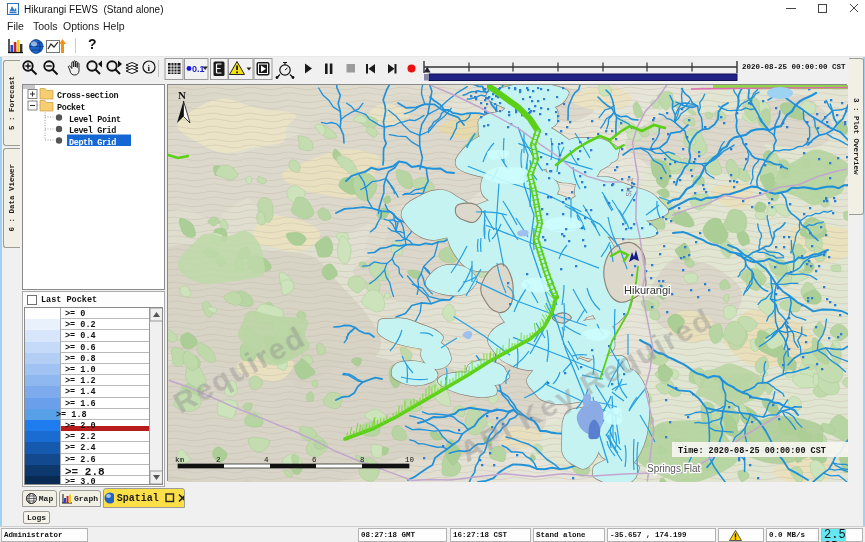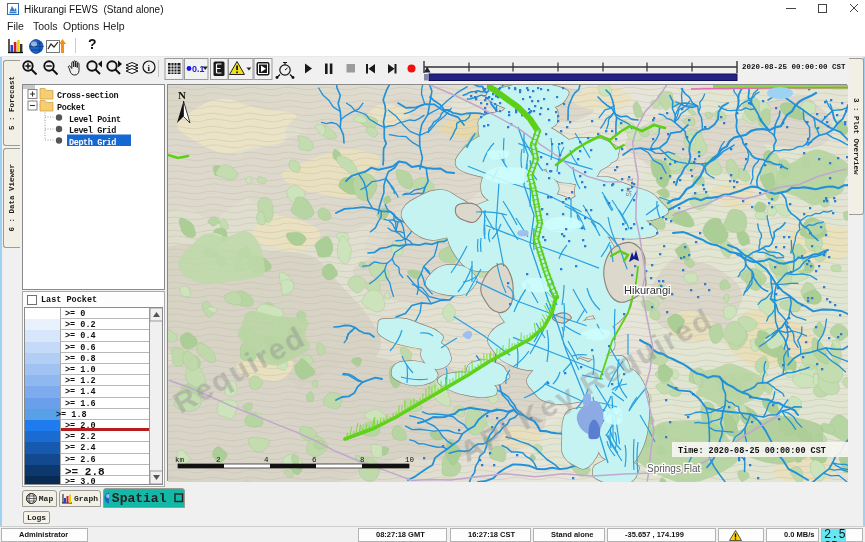--- a/index.html
+++ b/index.html
@@ -1,19 +1,19 @@
 <!DOCTYPE html>
 <html><head><meta charset="utf-8"><style>
 *{margin:0;padding:0;box-sizing:border-box}
 body{width:865px;height:542px;font-family:"Liberation Sans",sans-serif;background:#fff;overflow:hidden;position:relative}
 .abs{position:absolute}
 .mono{font-family:"Liberation Mono",monospace}
 .win{position:absolute;inset:0;border-left:2px solid #9fd1f2;border-right:2px solid #9fd1f2;border-bottom:2px solid #9fd1f2}
 .vtab{background:#f2f0e4;border:1px solid #9d9c94;font-family:"Liberation Mono",monospace;font-weight:bold;color:#222;display:flex;align-items:center;justify-content:center}
-.cell{position:absolute;top:1px;height:14px;background:#fdfdfd;border:1px solid #b3b3b3;font-family:Liberation Sans, sans-serif;font-size:7.5px;font-weight:bold;color:#111;line-height:12px;padding-left:17px;white-space:nowrap;overflow:hidden}
+.cell{position:absolute;top:1px;height:14px;background:#fdfdfd;border:1px solid #b3b3b3;font-family:Liberation Mono, monospace;font-size:7.5px;font-weight:bold;color:#111;line-height:12px;padding-left:2px;white-space:nowrap;overflow:hidden}
 svg{display:block}
 </style></head><body>
 <div class="win"></div>
 <div class="abs" style="left:0;top:0;width:865px;height:17px;background:#fff">
 <svg class="abs" style="left:7px;top:3px" width="12" height="12">
       <rect x="0.5" y="0.5" width="11" height="11" fill="#fff" stroke="#2a6fc0"></rect>
       <path d="M2.5,8.5 L5,3 L7.5,7 L9,4.5 L9.5,8.5 Z" fill="#3579c8"></path>
       <rect x="2.5" y="9" width="7" height="1.3" fill="#3579c8"></rect>
     </svg>
 <span class="abs" style="left:24px;top:4px;font-size:10px;color:#111">Hikurangi FEWS&nbsp; (Stand alone)</span>
@@ -212,21 +212,21 @@
 <span class="mono" style="position:absolute;left:40px;top:1px;font-size:8.5px;font-weight:bold;color:#111">&gt;= 1.4</span>
       </div>
 <div style="position:absolute;left:0;top:89.6px;width:126px;height:11.2px;border-bottom:1px solid #b8b8b8">
 <div style="position:absolute;left:0;top:0;width:36px;height:11.2px;background:#6aa0eb;border-right:1px solid #aaa"></div>
 <span class="mono" style="position:absolute;left:40px;top:1px;font-size:8.5px;font-weight:bold;color:#111">&gt;= 1.6</span>
       </div>
 <div style="position:absolute;left:0;top:100.8px;width:126px;height:11.2px;border-bottom:1px solid #b8b8b8">
 <div style="position:absolute;left:0;top:0;width:36px;height:11.2px;background:#58a0e8;border-right:1px solid #aaa"></div>
 <span class="mono" style="position:absolute;left:31px;top:1px;font-size:8.5px;font-weight:bold;color:#111">&gt;= 1.8</span>
       </div>
-<div style="position:absolute;left:0;top:112.0px;width:126px;height:11.2px;border-bottom:3px solid #b91c1c">
+<div style="position:absolute;left:0;top:112.0px;width:126px;height:11.2px;border-bottom:5px solid #b91c1c">
 <div style="position:absolute;left:0;top:0;width:36px;height:11.2px;background:#1f7cee;border-right:1px solid #aaa"></div>
 <span class="mono" style="position:absolute;left:40px;top:1px;font-size:8.5px;font-weight:bold;color:#111">&gt;= 2.0</span>
       </div>
 <div style="position:absolute;left:0;top:123.2px;width:126px;height:11.2px;border-bottom:1px solid #b8b8b8">
 <div style="position:absolute;left:0;top:0;width:36px;height:11.2px;background:#1b6cd2;border-right:1px solid #aaa"></div>
 <span class="mono" style="position:absolute;left:40px;top:1px;font-size:8.5px;font-weight:bold;color:#111">&gt;= 2.2</span>
       </div>
 <div style="position:absolute;left:0;top:134.4px;width:126px;height:11.2px;border-bottom:1px solid #b8b8b8">
 <div style="position:absolute;left:0;top:0;width:36px;height:11.2px;background:#165ab0;border-right:1px solid #aaa"></div>
 <span class="mono" style="position:absolute;left:40px;top:1px;font-size:8.5px;font-weight:bold;color:#111">&gt;= 2.4</span>
@@ -1593,21 +1593,21 @@
         <path d="M5.5,0.5 a5,5 0 0 0 0,10 a2.5,5 0 0 0 0,-10 a2.5,5 0 0 0 0,10 M0.5,5.5 h10 M1.5,3 h8 M1.5,8 h8" stroke="#333" stroke-width="0.7" fill="none"></path>
       </svg>Map</div>
 <div class="abs vtab" style="left:57px;top:3px;width:42px;height:17px;border-radius:3px 3px 0 0;font-size:8px">
 <svg width="10" height="11" style="margin-right:2px">
         <line x1="1" y1="1" x2="1" y2="10" stroke="#111"></line>
         <line x1="0" y1="10" x2="10" y2="10" stroke="#111"></line>
         <rect x="2" y="5" width="2" height="5" fill="#2244cc"></rect>
         <rect x="4.5" y="3" width="2" height="7" fill="#cc2222"></rect>
         <rect x="7" y="1.5" width="2" height="8.5" fill="#eecc00"></rect>
       </svg>Graph</div>
-<div class="abs vtab" style="left:101px;top:1px;width:82px;height:20px;border-radius:3px 3px 0 0;font-size:13px;background:#14b8a6">
+<div class="abs vtab" style="left:101px;top:1px;width:82px;height:20px;border-radius:3px 3px 0 0;font-size:10px;background:#fde047">
 <svg width="12" height="12" style="margin-right:3px">
         <circle cx="6" cy="6" r="5.5" fill="#1e64c8"></circle>
         <ellipse cx="4.5" cy="4" rx="2.5" ry="2" fill="#fff" opacity="0.6"></ellipse>
       </svg>Spatial&nbsp;
 <svg width="24" height="10">
         <rect x="1" y="1" width="7.5" height="7.5" fill="none" stroke="#222" stroke-width="1.4"></rect>
         <path d="M14,1.5 L21,8.5 M21,1.5 L14,8.5" stroke="#222" stroke-width="1.6"></path>
       </svg></div>
 </div>
 <div class="abs" style="left:2px;top:509px;width:861px;height:17px;background:#f0f0f0">

